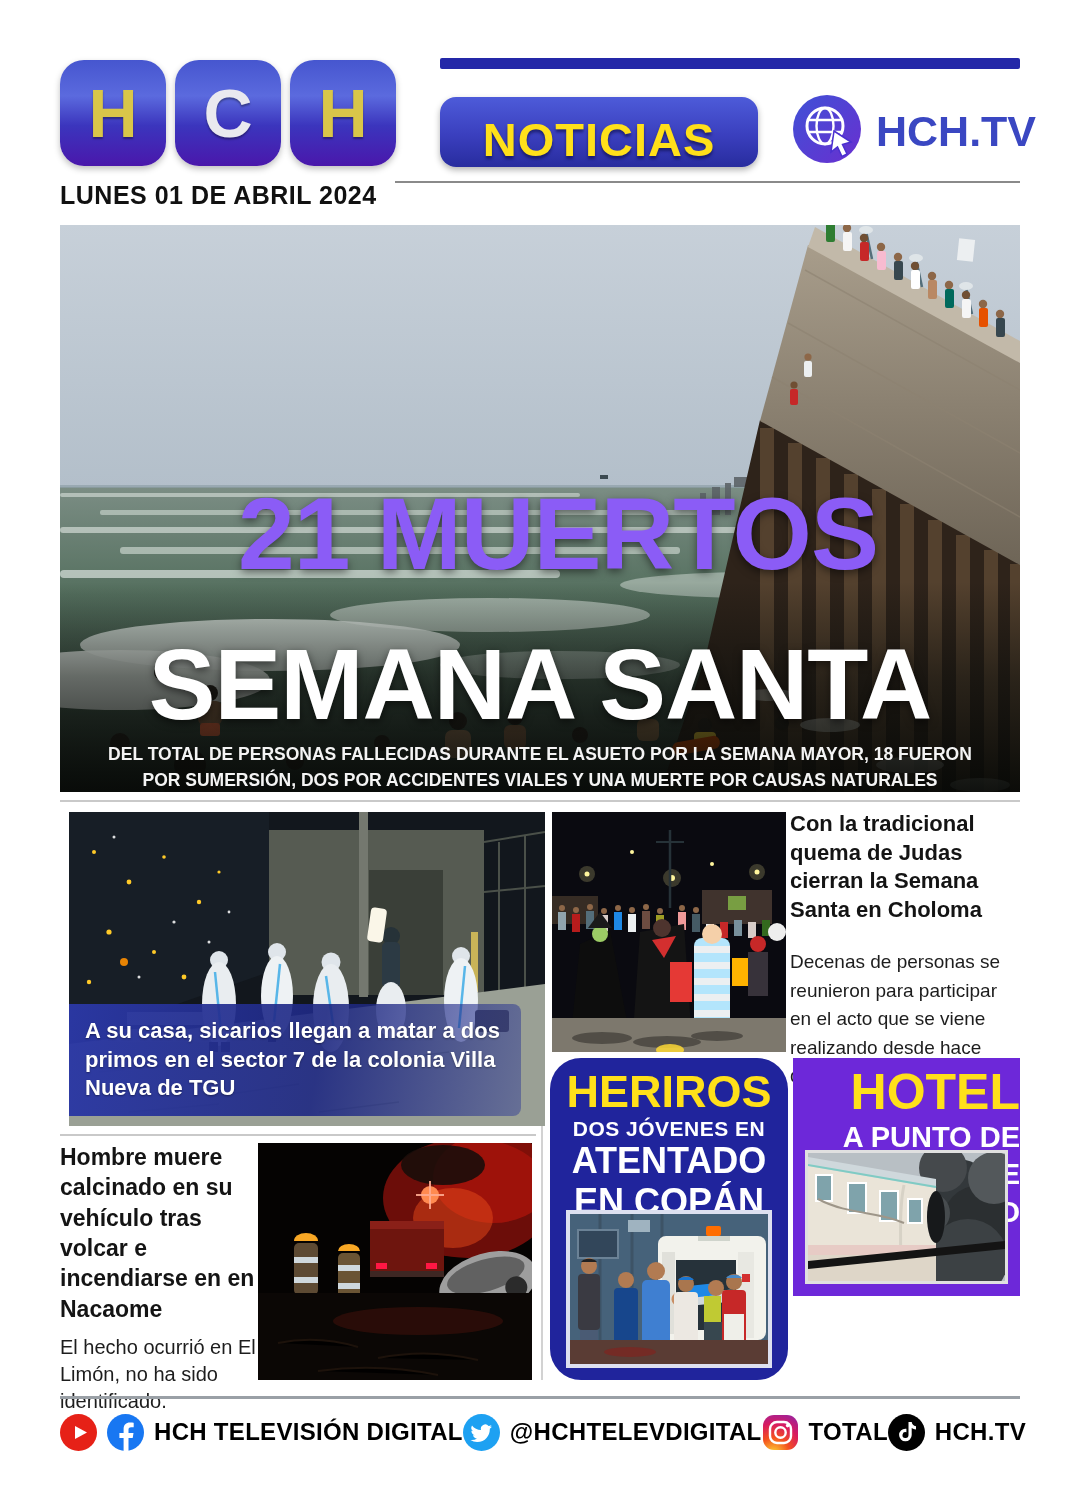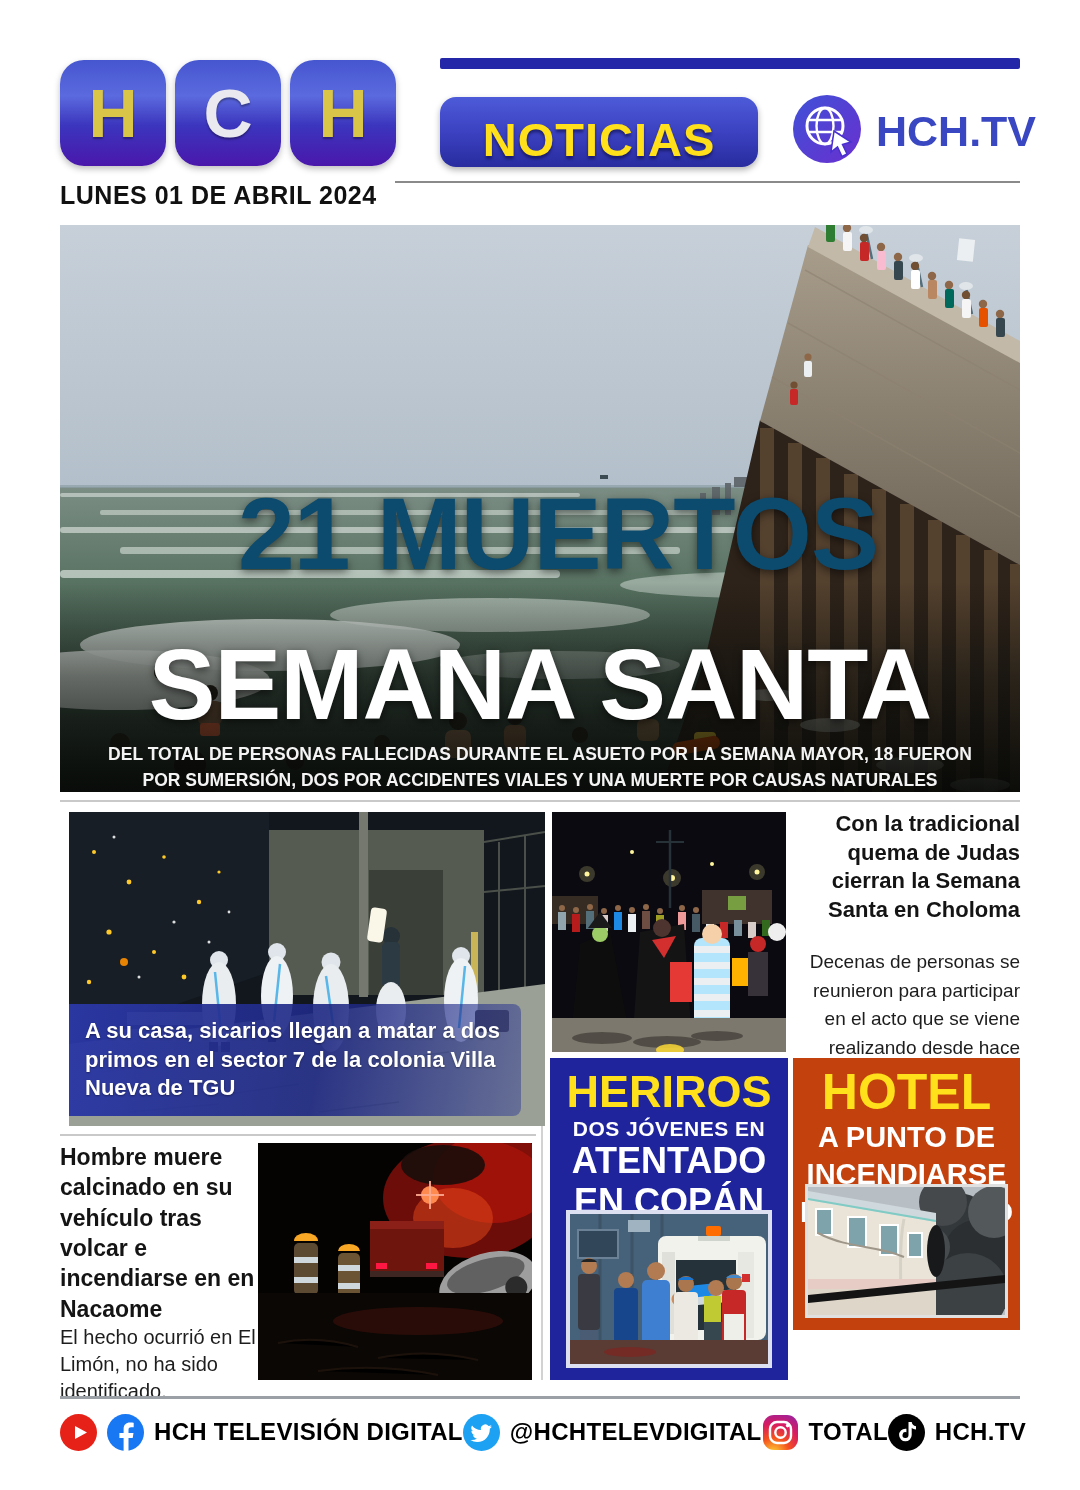--- a/index.html
+++ b/index.html
@@ -28,21 +28,21 @@
   .date-label{font-size:25px;font-weight:800;color:#111;letter-spacing:.5px;white-space:nowrap;}
   .date-rule{flex:1;height:2px;background:#8a8a8a;margin-left:18px;}
 
   
   .hero{position:absolute;left:60px;top:225px;width:960px;height:567px;overflow:hidden;}
   .hero svg{position:absolute;inset:0;}
   .hero-shade{position:absolute;left:0;right:0;bottom:0;height:210px;
     background:linear-gradient(180deg,rgba(10,12,10,0) 0%,rgba(10,12,10,.55) 45%,rgba(6,8,6,.93) 100%);}
   .hero-text{position:absolute;inset:0;text-align:center;color:#fff;}
   .h-yellow{position:absolute;left:0;right:0;top:258px;font-size:102px;font-weight:800;line-height:1;
-    color:#0c4a6e;letter-spacing:-1px;text-shadow:0 3px 8px rgba(0,0,0,.5);padding-left:36px;}
+    color:#8b5cf6;letter-spacing:-1px;text-shadow:0 3px 8px rgba(0,0,0,.5);padding-left:36px;}
   .h-sub{position:absolute;left:0;right:0;top:369px;font-size:35px;font-weight:800;
     text-shadow:0 2px 5px rgba(0,0,0,.55);}
   .h-main{position:absolute;left:0;right:0;top:409px;font-size:100px;font-weight:800;line-height:1;
     letter-spacing:-1px;text-shadow:0 3px 8px rgba(0,0,0,.55);}
   .h-deck{position:absolute;left:40px;right:40px;top:516px;font-size:17.5px;font-weight:700;
     line-height:1.5;color:#f4f4f4;}
 
   
   .hr{position:absolute;background:#c9c9c9;height:2px;}
   .hr1{left:60px;top:800px;width:960px;}
@@ -52,42 +52,42 @@
 
   
   .card-sicarios{position:absolute;left:60px;top:812px;width:476px;height:314px;overflow:hidden;background:#12171d;margin-left:9px;}
   .card-sicarios svg{position:absolute;inset:0;}
   .sicarios-caption{position:absolute;left:0;bottom:10px;width:420px;padding:13px 16px;
     background:linear-gradient(100deg,rgba(43,56,165,.97) 0%,rgba(30,40,130,.9) 55%,rgba(40,52,150,.45) 100%);
     border-radius:0 8px 8px 0;color:#fff;font-size:22px;line-height:1.3;font-weight:800;
     text-shadow:0 1px 2px rgba(0,0,0,.4);}
   .judas-photo{position:absolute;left:552px;top:812px;width:234px;height:240px;overflow:hidden;background:#0a0a10;}
   .judas-photo svg{position:absolute;inset:0;}
-  .judas-text{position:absolute;left:790px;top:810px;width:230px;text-align:right;}
+  .judas-text{position:absolute;left:790px;top:810px;width:230px;text-align:left;}
   .judas-headline{font-size:22px;line-height:1.3;font-weight:800;color:#141414;}
   .judas-body{margin-top:24px;font-size:19px;line-height:1.5;color:#1d1d1d;font-weight:500;}
 
   
   .calcinado-text{position:absolute;left:60px;top:1142px;width:200px;}
   .calcinado-headline{font-size:23px;line-height:1.32;font-weight:800;color:#141414;}
-  .calcinado-body{margin-top:0;font-size:20px;line-height:1.35;color:#1d1d1d;}
+  .calcinado-body{margin-top:10px;font-size:20px;line-height:1.35;color:#1d1d1d;}
   .fire-photo{position:absolute;left:258px;top:1143px;width:274px;height:237px;overflow:hidden;background:#050302;}
   .fire-photo svg{position:absolute;inset:0;}
 
   .card-atentado{position:absolute;left:550px;top:1058px;width:238px;height:322px;background:#20249c;
-    text-align:center;color:#fff;overflow:hidden;}
+    text-align:center;color:#fff;overflow:hidden;border-radius:31px;}
   .at-kicker{margin-top:10px;font-size:45px;font-weight:800;color:#ffe01a;line-height:1.05;letter-spacing:0;}
   .at-sub{font-size:21px;font-weight:800;letter-spacing:.5px;margin-top:2px;}
   .at-line{font-size:36px;font-weight:800;line-height:1.12;}
   .at-photo{position:absolute;left:16px;bottom:12px;width:198px;height:150px;background:#46627a;
     border:4px solid #dde0f0;overflow:hidden;}
   .at-photo svg{position:absolute;inset:0;}
 
-  .card-hotel{position:absolute;left:793px;top:1058px;width:227px;height:272px;background:#c2410c;
-    text-align:center;color:#fff;overflow:hidden;}
+  .card-hotel{position:absolute;left:793px;top:1058px;width:227px;height:238px;background:#6d28d9;
+    text-align:right;color:#fff;overflow:hidden;}
   .ho-kicker{margin-top:8px;font-size:50px;font-weight:800;color:#ffe01a;line-height:1.05;}
   .ho-line{font-size:29px;font-weight:800;line-height:1.3;}
   .ho-photo{position:absolute;left:12px;bottom:12px;width:197px;height:128px;background:#b8bfc4;
     border:3px solid #e0e0e0;overflow:hidden;}
   .ho-photo svg{position:absolute;inset:0;}
 
   
   .footer-row{position:absolute;left:60px;top:1408px;width:960px;height:48px;display:flex;
     align-items:center;justify-content:space-between;}
   .footer-item{display:flex;align-items:center;gap:10px;}

